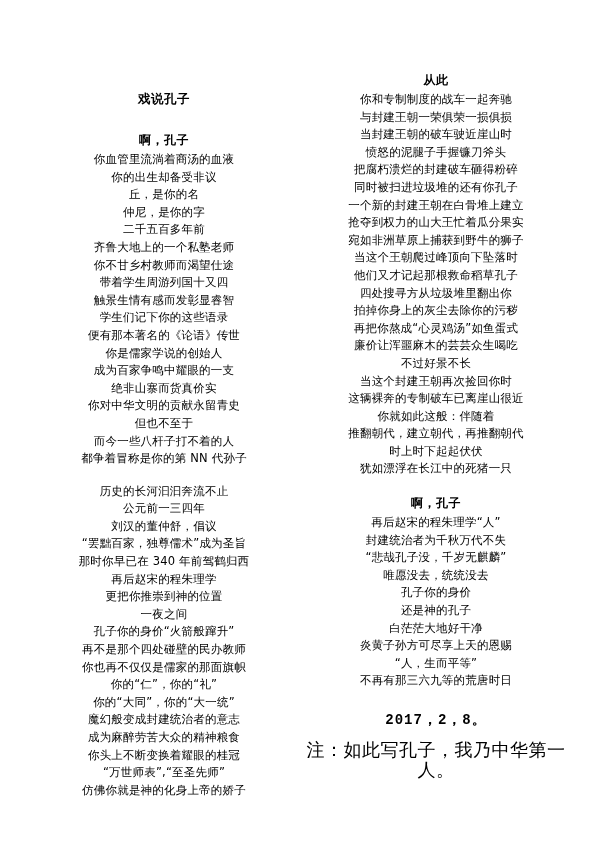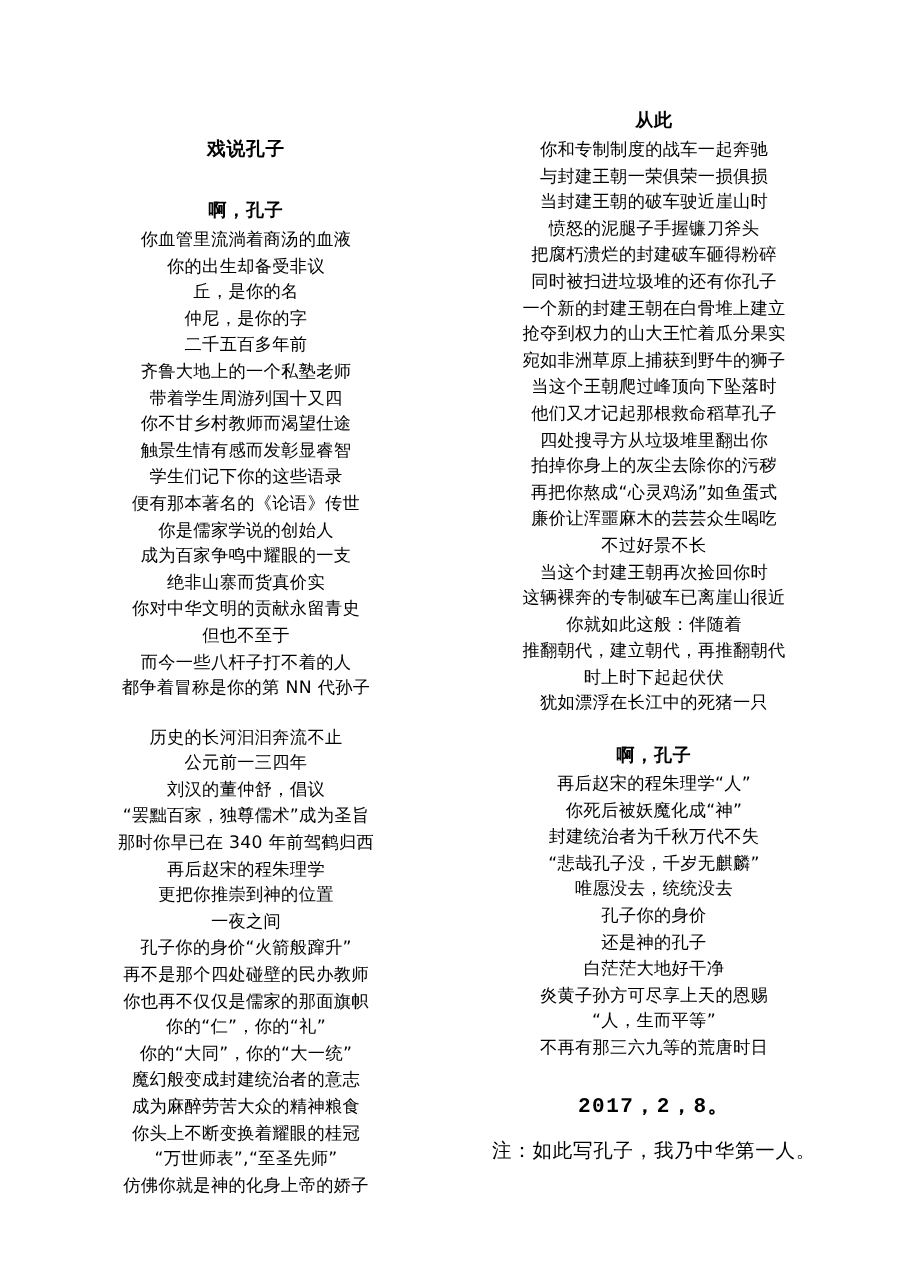--- a/index.html
+++ b/index.html
@@ -62,21 +62,21 @@
   .gap-md { height: 15px; }
   .gap-lg { height: 20px; }
   .date {
     font-size: 14px;
     line-height: 20px;
     font-weight: bold;
     letter-spacing: 1px;
     font-family: Liberation Mono, monospace;
   }
   .note {
-    font-size: 13px;
+    font-size: 18px;
     line-height: 20px;
     letter-spacing: 0.5px;
   }
 </style>
 </head>
 <body>
 
 <div class="page">
 
   <div class="columns">
@@ -86,22 +86,22 @@
       <div class="gap-sm"></div>
       <div class="gap-sm"></div>
 
       <div class="stanza-head">啊，孔子</div>
       <div class="line">你血管里流淌着商汤的血液</div>
       <div class="line">你的出生却备受非议</div>
       <div class="line">丘，是你的名</div>
       <div class="line">仲尼，是你的字</div>
       <div class="line">二千五百多年前</div>
       <div class="line">齐鲁大地上的一个私塾老师</div>
+      <div class="line">你不甘乡村教师而渴望仕途</div>
       <div class="line">带着学生周游列国十又四</div>
-      <div class="line">你不甘乡村教师而渴望仕途</div>
       <div class="line">触景生情有感而发彰显睿智</div>
       <div class="line">学生们记下你的这些语录</div>
       <div class="line">便有那本著名的《论语》传世</div>
       <div class="line">你是儒家学说的创始人</div>
       <div class="line">成为百家争鸣中耀眼的一支</div>
       <div class="line">绝非山寨而货真价实</div>
       <div class="line">你对中华文明的贡献永留青史</div>
       <div class="line">但也不至于</div>
       <div class="line">而今一些八杆子打不着的人</div>
       <div class="line">都争着冒称是你的第 NN 代孙子</div>
@@ -150,21 +150,20 @@
       <div class="line">这辆裸奔的专制破车已离崖山很近</div>
       <div class="line">你就如此这般：伴随着</div>
       <div class="line">推翻朝代，建立朝代，再推翻朝代</div>
       <div class="line">时上时下起起伏伏</div>
       <div class="line">犹如漂浮在长江中的死猪一只</div>
 
       <div class="gap-md"></div>
 
       <div class="stanza-head">啊，孔子</div>
       <div class="line">再后赵宋的程朱理学“人”</div>
-      <div class="line">你死后被妖魔化成“神”</div>
       <div class="line">封建统治者为千秋万代不失</div>
       <div class="line">“悲哉孔子没，千岁无麒麟”</div>
       <div class="line">唯愿没去，统统没去</div>
       <div class="line">孔子你的身价</div>
       <div class="line">还是神的孔子</div>
       <div class="line">白茫茫大地好干净</div>
       <div class="line">炎黄子孙方可尽享上天的恩赐</div>
       <div class="line">“人，生而平等”</div>
       <div class="line">不再有那三六九等的荒唐时日</div>
 

